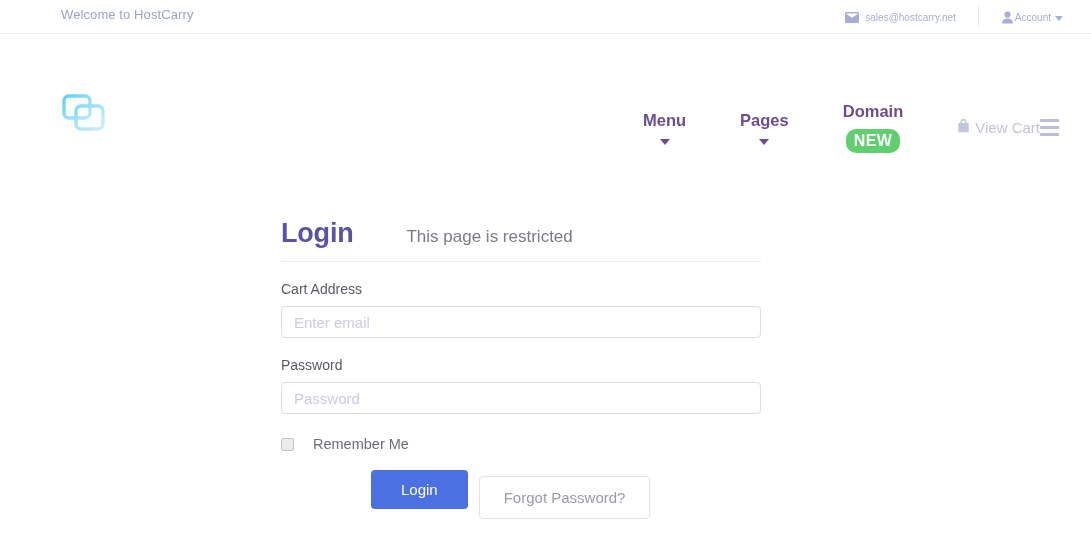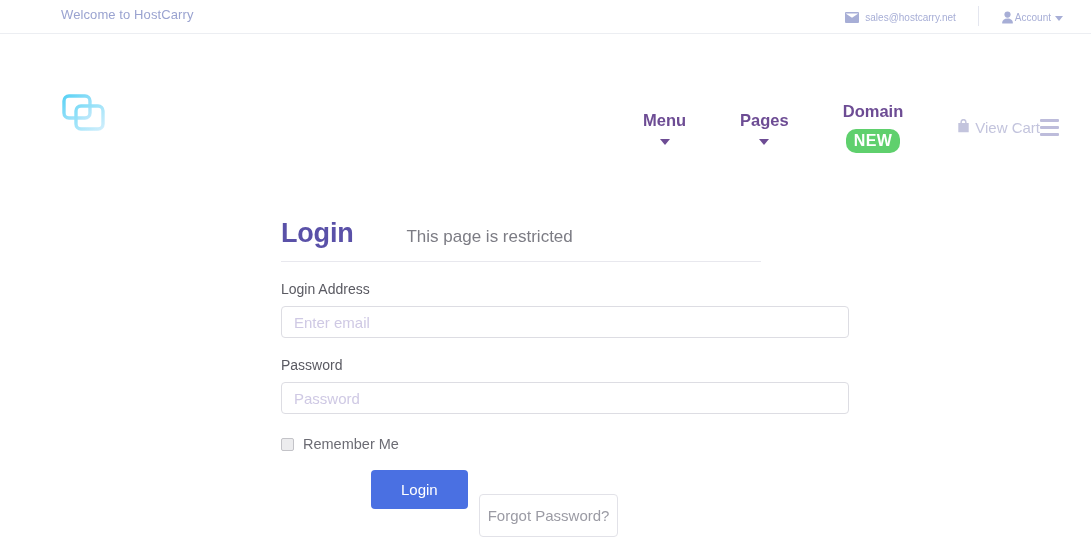--- a/index.html
+++ b/index.html
@@ -179,37 +179,37 @@
     margin-left: 44px;
   }
 
   .field { margin-top: 19px; }
   .field-label {
     font-size: 14px;
     color: #5a5a62;
     margin-bottom: 9px;
   }
   .field-input {
-    width: 568px;
+    width: 480px;
     height: 32px;
     border: 1px solid #dddde3;
     border-radius: 4px;
     background: #fff;
     font-size: 15px;
     color: #555;
     padding: 0 12px;
     outline: none;
     font-family: "Liberation Sans", sans-serif;
   }
   .field-input::placeholder { color: #cfc9e4; }
 
   .remember-row {
     display: flex;
     align-items: center;
-    gap: 9px;
+    gap: 19px;
     margin-top: 22px;
   }
   .cbox {
     width: 13px;
     height: 13px;
     border: 1px solid #c3c3c8;
     background: #ececee;
     border-radius: 2px;
     cursor: pointer;
   }
@@ -234,22 +234,22 @@
     padding: 11px 30px;
     cursor: pointer;
     font-family: "Liberation Sans", sans-serif;
   }
   .btn-forgot {
     background: #ffffff;
     color: #9b9ba4;
     font-size: 15px;
     border: 1px solid #e2e2e8;
     border-radius: 4px;
-    padding: 12px 8px;
-    margin-top: 24px;
+    padding: 12px 24px;
+    margin-top: 6px;
     margin-left: 5px;
     cursor: pointer;
     font-family: "Liberation Sans", sans-serif;
   }
 </style>
 </head>
 <body>
 
 <div class="topbar">
   <div class="topbar-welcome">Welcome to HostCarry</div>
@@ -333,21 +333,21 @@
 
 <div class="main">
   <div class="form-wrap">
 
     <div class="title-row">
       <span class="title-main">Login</span>
       <span class="title-sub">This page is restricted</span>
     </div>
 
     <div class="field">
-      <div class="field-label">Login Address</div>
+      <div class="field-label">Cart Address</div>
       <input class="field-input" type="text" placeholder="Enter email" style="">
     </div>
 
     <div class="field">
       <div class="field-label">Password</div>
       <input class="field-input" type="text" placeholder="Password" style="">
     </div>
 
     <div class="remember-row">
       <span class="cbox"></span>

